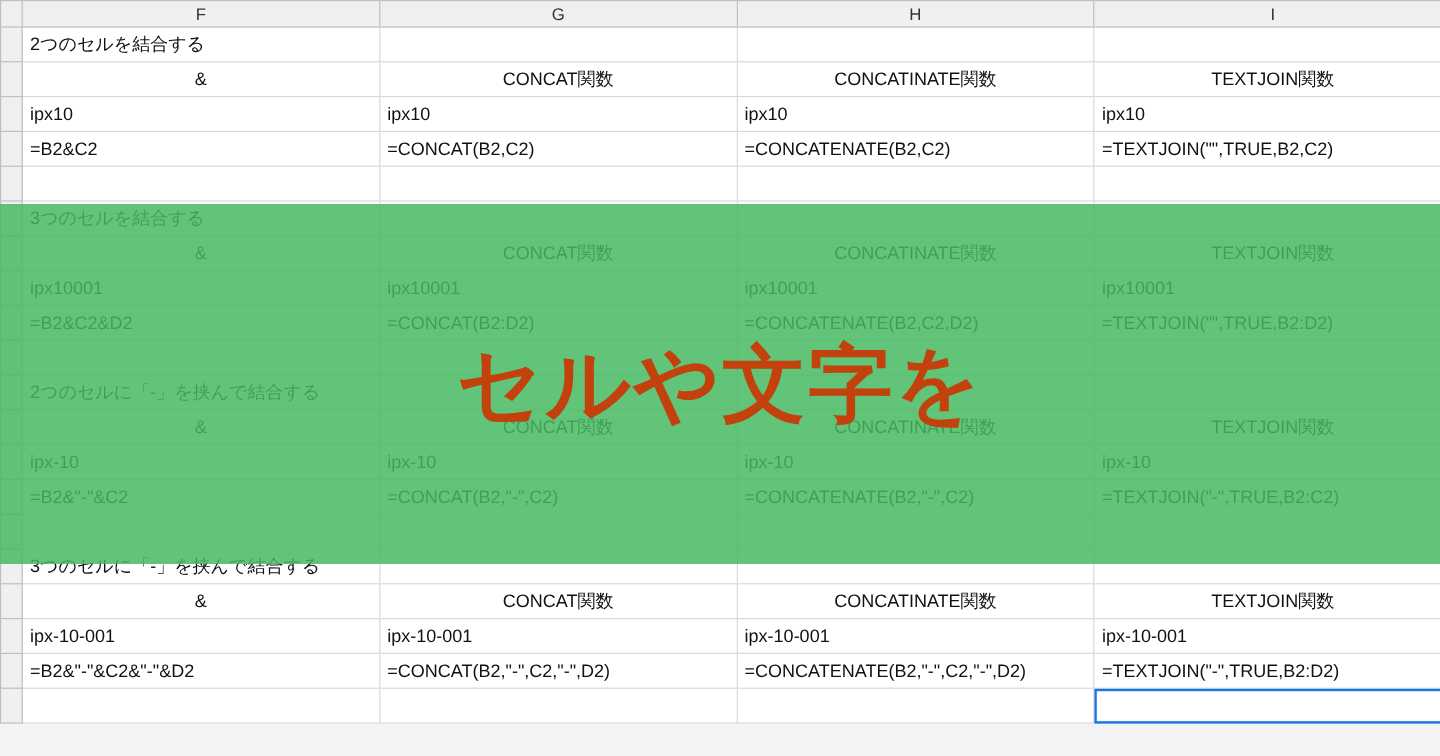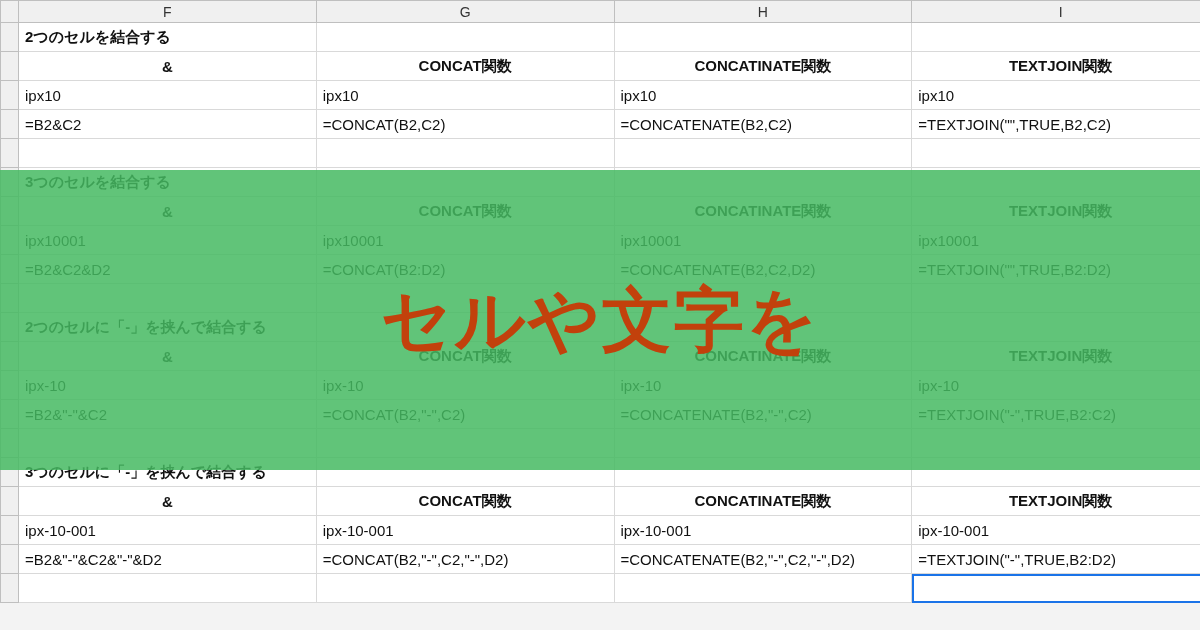--- a/index.html
+++ b/index.html
@@ -35,21 +35,21 @@
   td {
     border: 1px solid #d9d9d9;
     font-size: 15px;
     color: #111;
     height: 29px;
     padding: 2px 6px;
     white-space: nowrap;
     overflow: hidden;
     background: #fff;
   }
-  td.bold { font-weight: bold; }
+  td.bold { font-weight: normal; }
   td.center { text-align: center; }
   td.selected {
     outline: 2px solid #1a73e8;
     outline-offset: -2px;
     background: #fff;
   }
   .overlay {
     position: absolute;
     top: 170px;
     left: 0;

